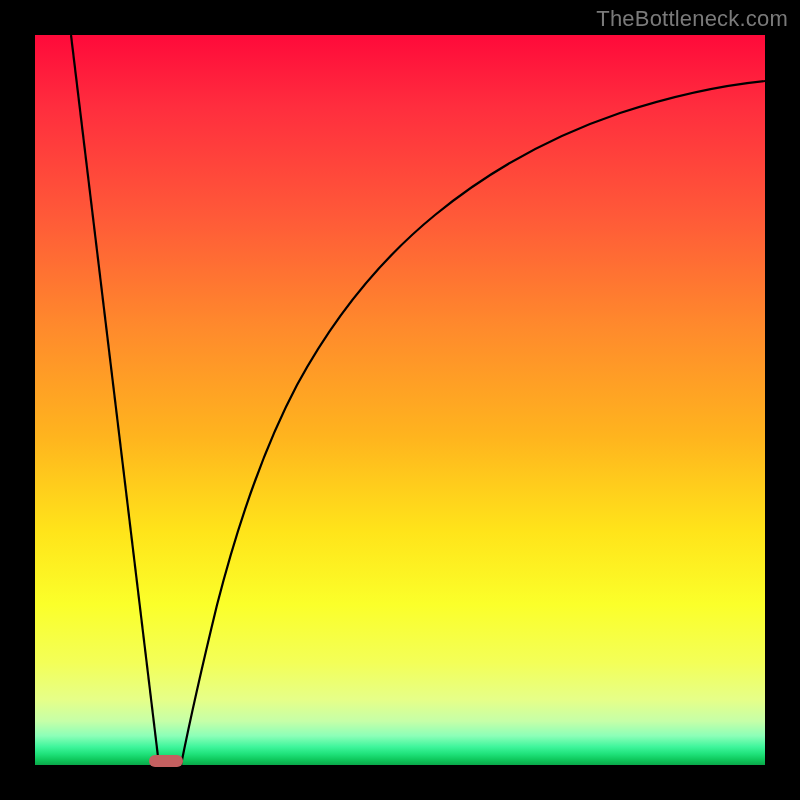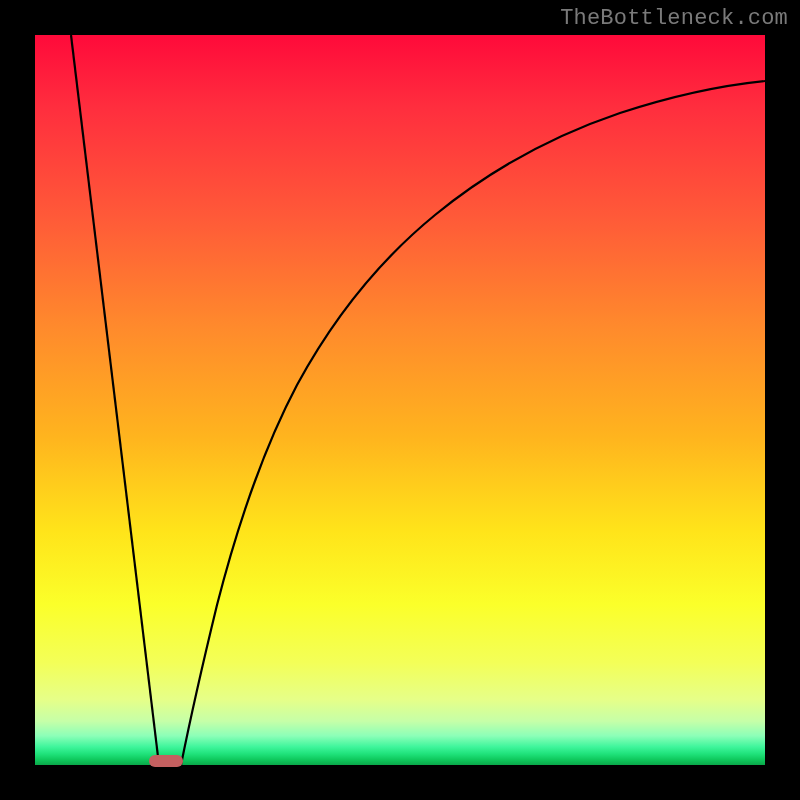--- a/index.html
+++ b/index.html
@@ -9,21 +9,20 @@
     height: 800px;
     overflow: hidden;
     background: #000;
     font-family: Arial, Helvetica, sans-serif;
   }
   .frame {
     position: relative;
     width: 800px;
     height: 768px;
     background: #000;
-    font-family: Liberation Mono, monospace;
   }
   .plot-area {
     position: absolute;
     left: 35px;
     top: 35px;
     width: 730px;
     height: 730px;
     
     background: linear-gradient(
       to bottom,

